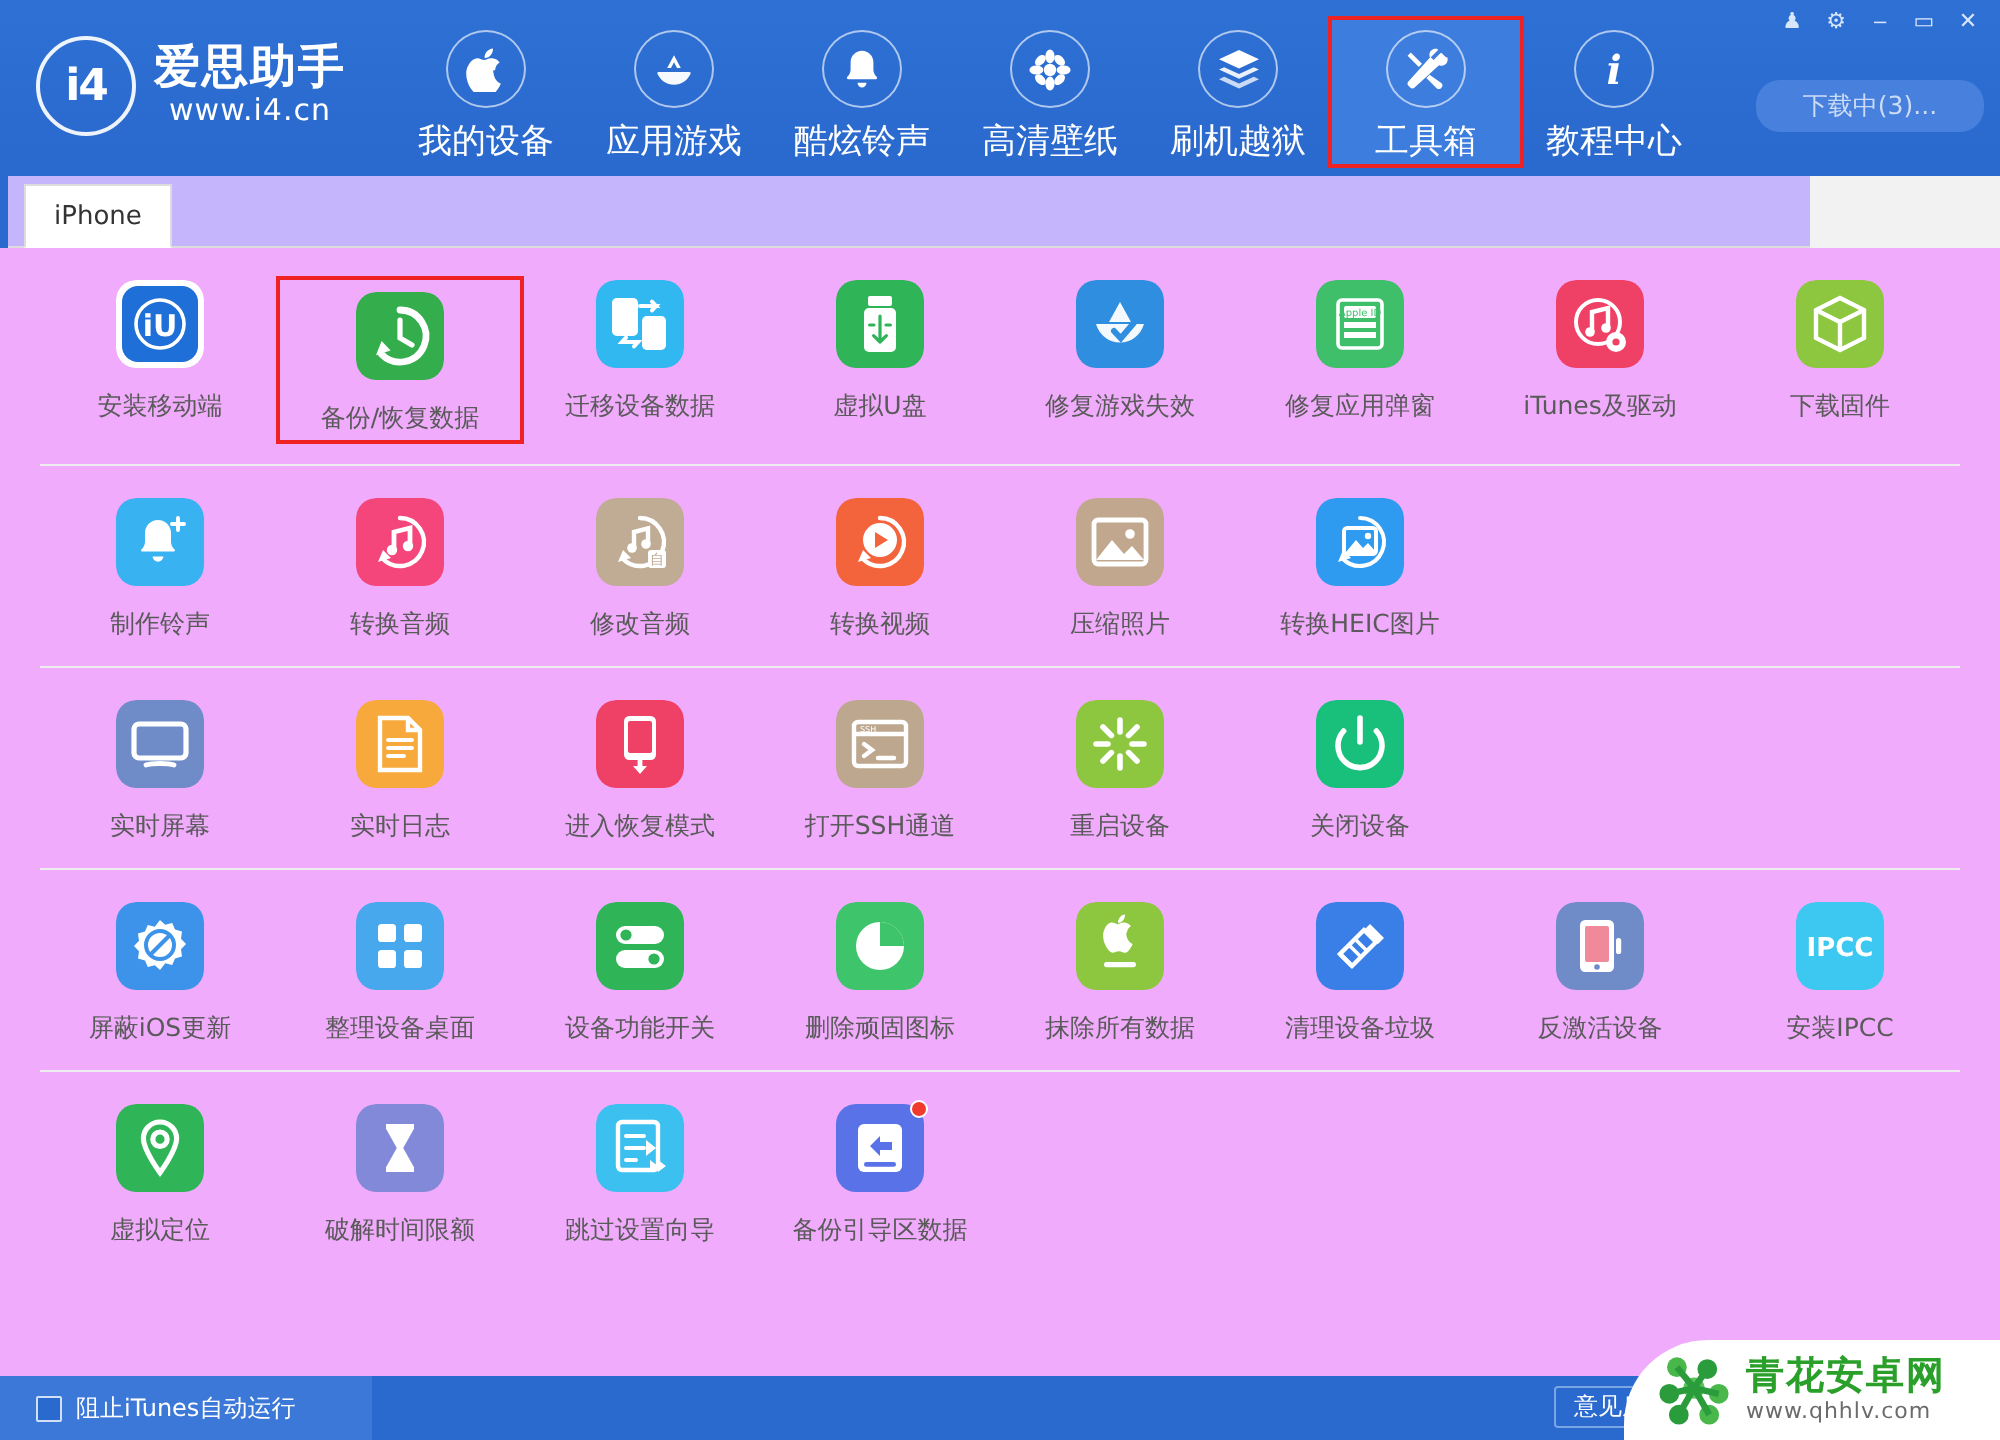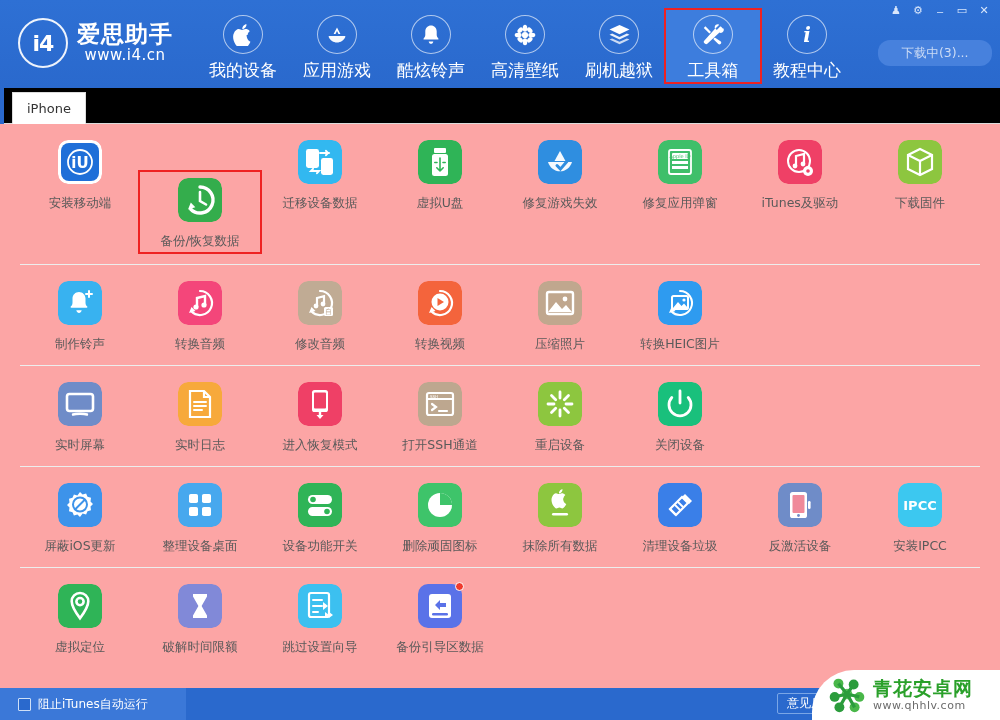--- a/index.html
+++ b/index.html
@@ -86,59 +86,59 @@
     width: 114px; height: 26px;
     background: #4781dd; border-radius: 12px;
     color: #cddcf5; font-size: 12.5px;
     display: flex; align-items: center; justify-content: center;
     cursor: pointer; font-family: "DejaVu Sans", sans-serif;
   }
 
   
   .tabstrip {
     position: absolute; left: 0; top: 88px;
-    width: 1000px; height: 36px;
-    background: #000000;
+    width: 905px; height: 36px;
+    background: #c4b5fd;
     border-bottom: 1px solid #dcdcdc;
   }
   .tabstrip .leftbar {
     position: absolute; left: 0; top: 0; width: 4px; height: 36px;
     background: #2a69cd;
   }
   .tab {
     position: absolute; left: 12px; top: 4px;
     height: 32px; min-width: 68px; padding: 0 14px;
     background: #fff;
     border: 1px solid #dcdcdc; border-bottom: 1px solid #fff;
     display: flex; align-items: center; justify-content: center;
     font-size: 13px; color: #333; cursor: pointer;
     font-family: "DejaVu Sans", sans-serif;
   }
 
   
   .content {
     position: absolute; left: 0; top: 124px;
     width: 1000px; height: 564px;
-    background: #fca5a5;
+    background: #f0abfc;
     overflow: hidden;
   }
   .row {
     position: relative;
     display: flex;
     border-bottom: 1px solid #ededed;
     margin: 0 20px;
     padding: 16px 0 12px 0;
   }
   .row.last { border-bottom: none; }
   .cell {
     width: 120px;
     display: flex; flex-direction: column;
     align-items: center; cursor: pointer; position: relative;
   }
-  .cell.hl { outline: 2px solid #ee2222; margin-top: 32px; }
+  .cell.hl { outline: 2px solid #ee2222; }
   .ico {
     width: 44px; height: 44px; border-radius: 10px;
     position: relative;
     display: flex; align-items: center; justify-content: center;
     overflow: hidden;
   }
   .ico svg { display: block; }
   .cell-label {
     margin-top: 11px; font-size: 12.5px; color: #5a5a5a;
     white-space: nowrap; font-family: "DejaVu Sans", sans-serif;

